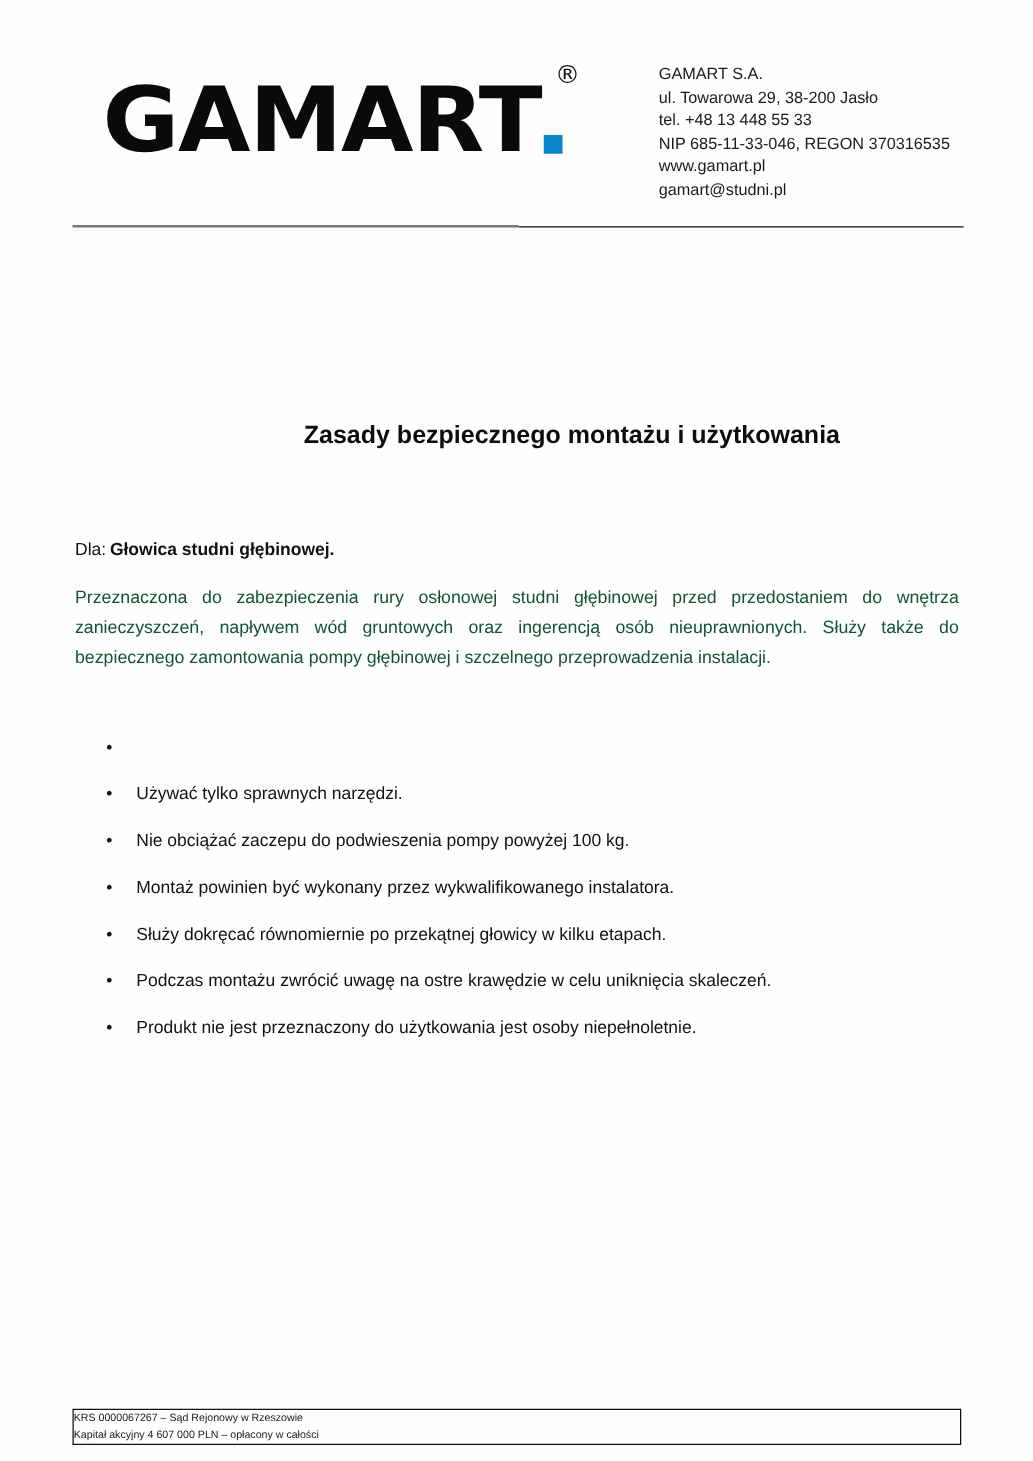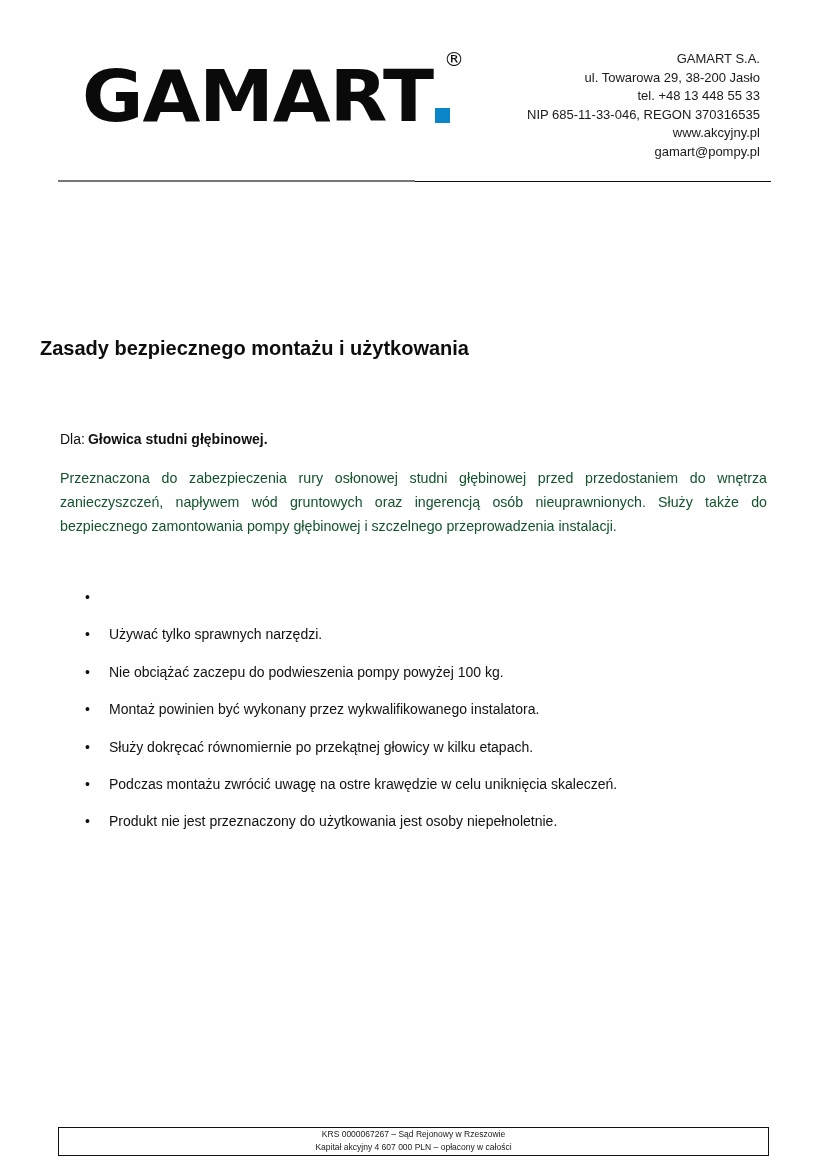--- a/index.html
+++ b/index.html
@@ -63,21 +63,21 @@
     
     .company {
       position: absolute;
       left: 527px;
       top: 50px;
       font-family: "Liberation Sans", sans-serif;
       font-size: 13px;
       line-height: 18.6px;
       color: #1a1a1a;
     }
-    .company div { white-space: nowrap; text-align: right; }
+    .company div { white-space: nowrap; }
     
     .rule-left {
       position: absolute;
       left: 58px;
       top: 180px;
       width: 357px;
       height: 2px;
       background: #777777;
     }
     .rule-right {
@@ -87,27 +87,26 @@
       width: 356px;
       height: 1px;
       background: #111111;
     }
     
     .title {
       position: absolute;
       left: 0;
       width: 672px;
       top: 334px;
-      text-align: left;
+      text-align: right;
       font-family: "Liberation Sans", sans-serif;
       font-weight: bold;
       font-size: 20px;
       line-height: 28px;
       color: #0d0d0d;
-      margin-left: 40px;
     }
     
     .for-line {
       position: absolute;
       left: 60px;
       top: 429px;
       font-size: 14px;
       line-height: 20px;
       color: #111;
     }
@@ -153,21 +152,21 @@
       white-space: nowrap;
     }
     
     .footer {
       position: absolute;
       left: 58px;
       top: 1127px;
       width: 709px;
       height: 27px;
       border: 1px solid #111111;
-      text-align: center;
+      text-align: left;
       font-family: "Liberation Sans", sans-serif;
       font-size: 8.5px;
       line-height: 13px;
       color: #1a1a1a;
       box-sizing: content-box;
     }
     .footer div { white-space: nowrap; }
   </style>
 </head>
 <body>
@@ -178,22 +177,22 @@
     <span class="logo-text">GAMART</span>
     <span class="logo-dot" style="background: rgb(10, 134, 200);"></span>
     <span class="logo-reg">®</span>
   </div>
 
   <div class="company">
     <div>GAMART S.A.</div>
     <div>ul. Towarowa 29, 38-200 Jasło</div>
     <div>tel. +48 13 448 55 33</div>
     <div>NIP 685-11-33-046, REGON 370316535</div>
-    <div>www.akcyjny.pl</div>
-    <div>gamart@pompy.pl</div>
+    <div>www.gamart.pl</div>
+    <div>gamart@studni.pl</div>
   </div>
 
   <div class="rule-left"></div>
   <div class="rule-right"></div>
 
   <div class="title">Zasady bezpiecznego montażu i użytkowania</div>
 
   <div class="for-line">
     <span>Dla:</span><span class="product">Głowica studni głębinowej.</span>
   </div>

